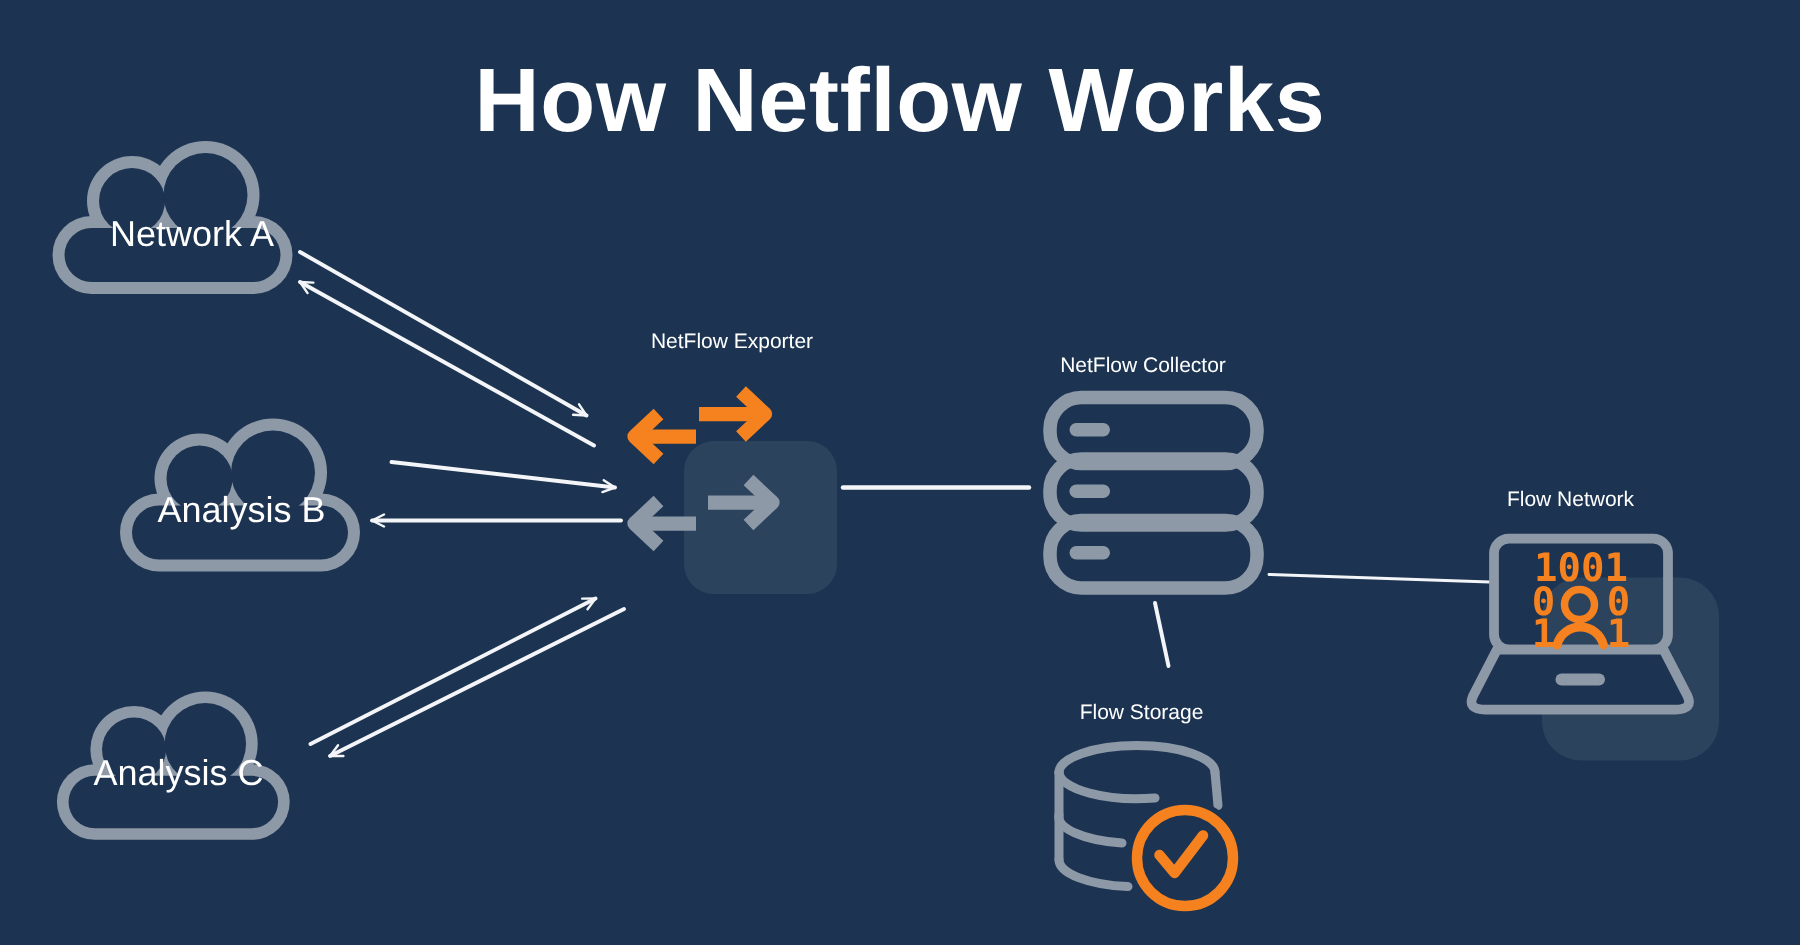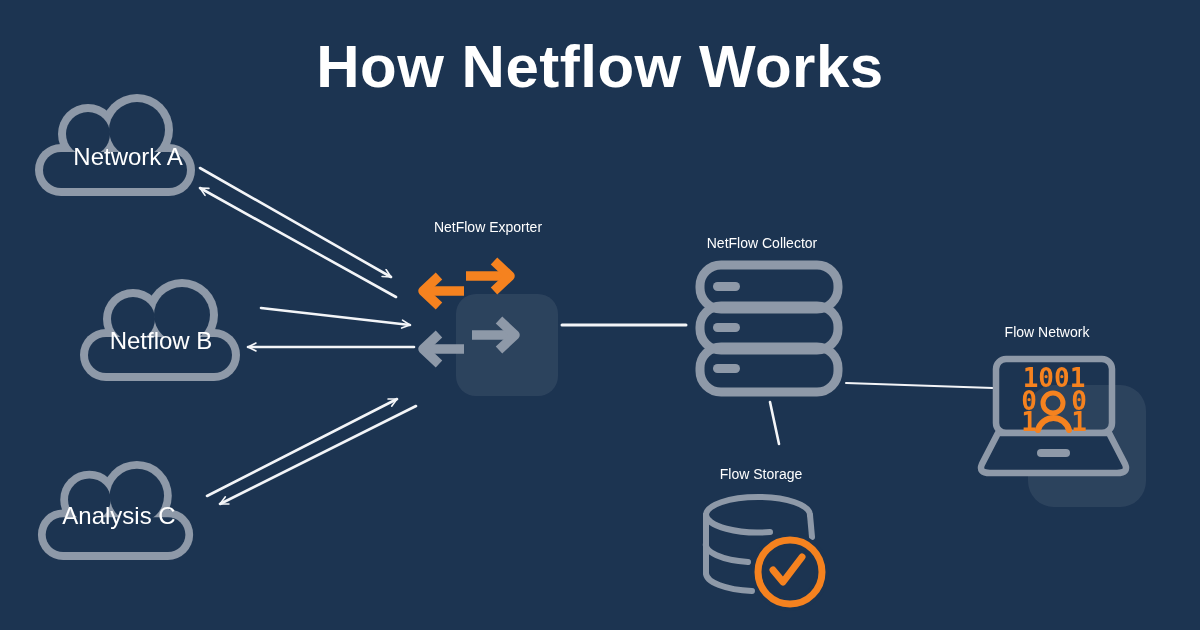--- a/index.html
+++ b/index.html
@@ -138,20 +138,20 @@
         <text class="screen-digit" x="1079" y="410" text-anchor="middle">0</text>
         <text class="screen-digit" x="1029" y="431" text-anchor="middle">1</text>
         <text class="screen-digit" x="1079" y="431" text-anchor="middle">1</text>
         <circle class="orange-stroke" cx="1053" cy="403" r="10" stroke-width="5"></circle>
         <path class="orange-stroke" d="M1038 430 A 16 16 0 0 1 1069 430" stroke-width="6" stroke-linecap="round"></path>
       </g>
     </g>
   </svg>
 
   <div class="node-label cloud-label" style="left:117px;top:157px;margin-left:11px;">Network A</div>
-  <div class="node-label cloud-label" style="left:161px;top:341px;">Netflow B</div>
+  <div class="node-label cloud-label" style="left:161px;top:341px;">Analysis B</div>
   <div class="node-label cloud-label" style="left:119px;top:516px;">Analysis C</div>
   <div class="node-label" style="left:488px;top:227px;">NetFlow Exporter</div>
   <div class="node-label" style="left:762px;top:243px;">NetFlow Collector</div>
   <div class="node-label" style="left:1047px;top:332px;">Flow Network</div>
   <div class="node-label" style="left:761px;top:474px;">Flow Storage</div>
 
 </div>
 
 </body></html>

